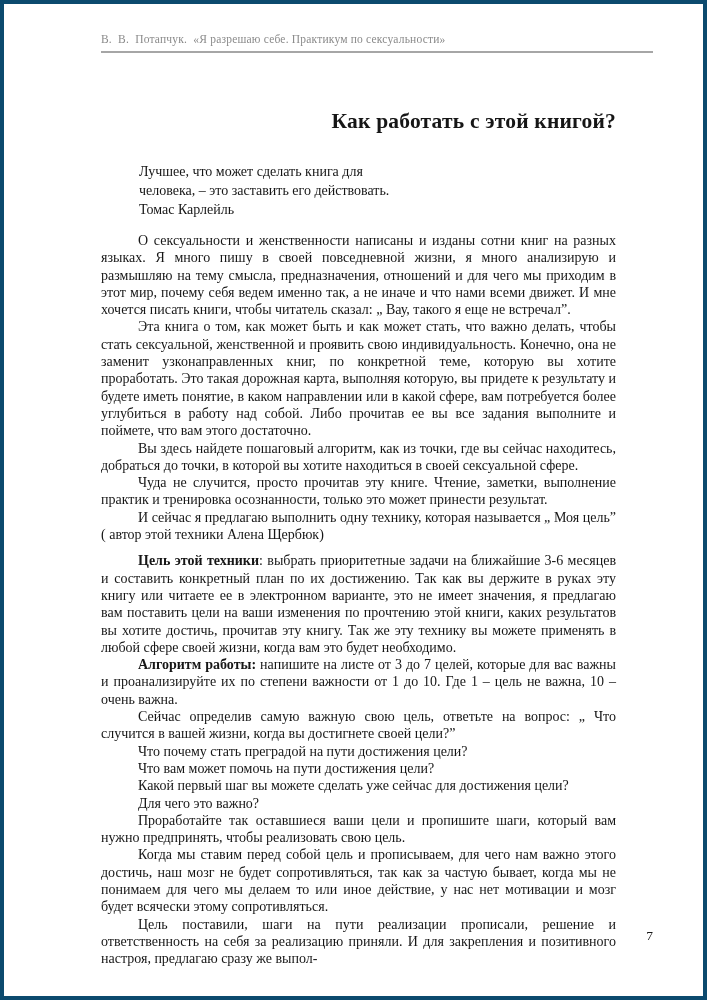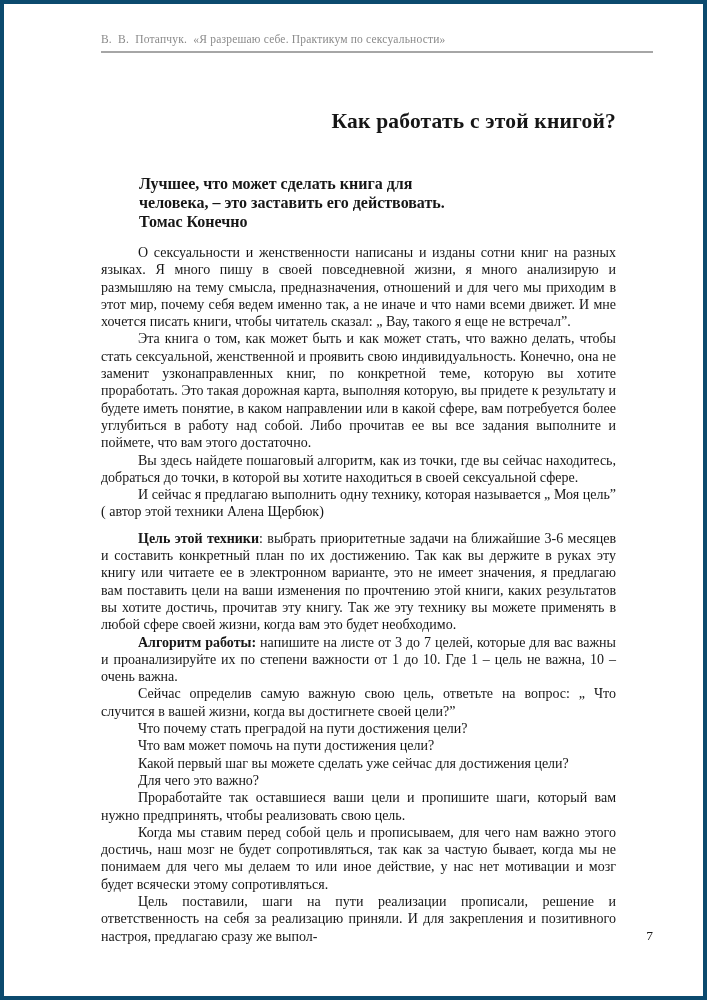--- a/index.html
+++ b/index.html
@@ -39,24 +39,23 @@
   }
   .title {
     margin: 55px 0 0 0;
     font-size: 21.5px;
     line-height: 26px;
     font-weight: bold;
     text-align: right;
     letter-spacing: 0.2px;
   }
   .epigraph {
-    margin: 40px 0 0 38px;
-    font-size: 16px;
+    margin: 28px 0 0 38px;
+    font-size: 14px;
     line-height: 19px;
-    font-weight: bold;
   }
   .body-text {
     margin-top: 13px;
     font-size: 14px;
     line-height: 17.3px;
     text-align: justify;
     hyphens: manual;
     -webkit-hyphens: manual;
   }
   .para {
@@ -86,27 +85,28 @@
 
   <div class="header-rule"></div>
 
   <div class="text-block">
 
     <h1 class="title">Как работать с этой книгой?</h1>
 
     <div class="epigraph">
       <div>Лучшее, что может сделать книга для</div>
       <div>человека, – это заставить его действовать.</div>
-      <div>Томас Конечно</div>
+      <div>Томас Карлейль</div>
     </div>
 
     <div class="body-text" id="paragraphs">
         <p class="para">О сексуальности и женственности написаны и изданы сотни книг на разных языках. Я много пишу в своей повседневной жизни, я много анализирую и размышляю на тему смысла, предназначения, отношений и для чего мы приходим в этот мир, почему себя ведем именно так, а не иначе и что нами всеми движет. И мне хочется писать книги, чтобы читатель сказал: „ Вау, такого я еще не встречал”.</p>
         <p class="para">Эта книга о том, как может быть и как может стать, что важно делать, чтобы стать сек­суальной, женственной и проявить свою индивидуальность. Конечно, она не заменит узкона­правленных книг, по конкретной теме, которую вы хотите проработать. Это такая дорожная карта, выполняя которую, вы придете к результату и будете иметь понятие, в каком направле­нии или в какой сфере, вам потребуется более углубиться в работу над собой. Либо прочитав ее вы все задания выполните и поймете, что вам этого достаточно.</p>
         <p class="para">Вы здесь найдете пошаговый алгоритм, как из точки, где вы сейчас находитесь, добраться до точки, в которой вы хотите находиться в своей сексуальной сфере.</p>
+        <p class="para">Чуда не случится, просто прочитав эту книге. Чтение, заметки, выполнение практик и тренировка осознанности, только это может принести результат.</p>
         <p class="para">И сейчас я предлагаю выполнить одну технику, которая называется „ Моя цель” ( автор этой техники Алена Щербюк)</p>
         <p class="para space-before"><strong>Цель этой техники</strong>: выбрать приоритетные задачи на ближайшие 3-6 месяцев и соста­вить конкретный план по их достижению. Так как вы держите в руках эту книгу или читаете ее в электронном варианте, это не имеет значения, я предлагаю вам поставить цели на ваши изменения по прочтению этой книги, каких результатов вы хотите достичь, прочитав эту книгу. Так же эту технику вы можете применять в любой сфере своей жизни, когда вам это будет необходимо.</p>
         <p class="para"><strong>Алгоритм работы:</strong> напишите на листе от 3 до 7 целей, которые для вас важны и про­анализируйте их по степени важности от 1 до 10. Где 1 – цель не важна, 10 – очень важна.</p>
         <p class="para">Сейчас определив самую важную свою цель, ответьте на вопрос: „ Что случится в вашей жизни, когда вы достигнете своей цели?”</p>
         <p class="para">Что почему стать преградой на пути достижения цели?</p>
         <p class="para">Что вам может помочь на пути достижения цели?</p>
         <p class="para">Какой первый шаг вы можете сделать уже сейчас для достижения цели?</p>
         <p class="para">Для чего это важно?</p>
         <p class="para">Проработайте так оставшиеся ваши цели и пропишите шаги, который вам нужно пред­принять, чтобы реализовать свою цель.</p>
         <p class="para">Когда мы ставим перед собой цель и прописываем, для чего нам важно этого достичь, наш мозг не будет сопротивляться, так как за частую бывает, когда мы не понимаем для чего мы делаем то или иное действие, у нас нет мотивации и мозг будет всячески этому сопротивляться.</p>

